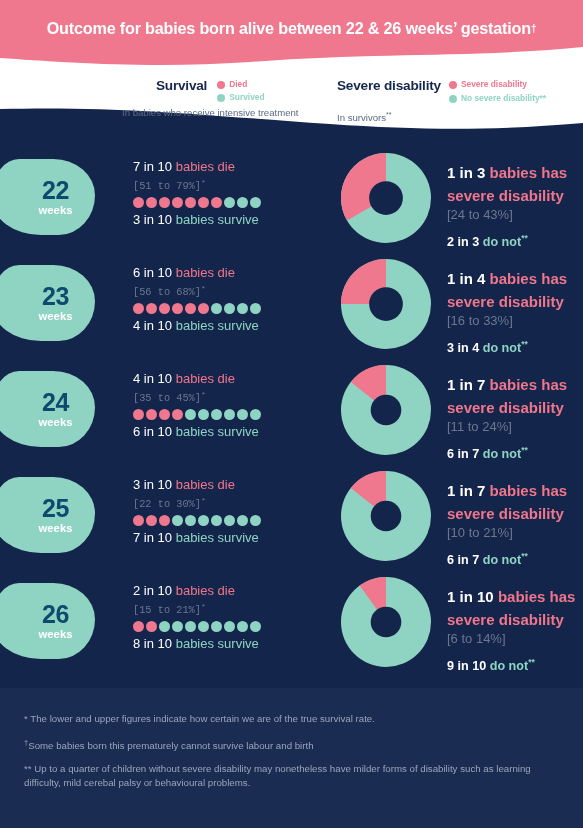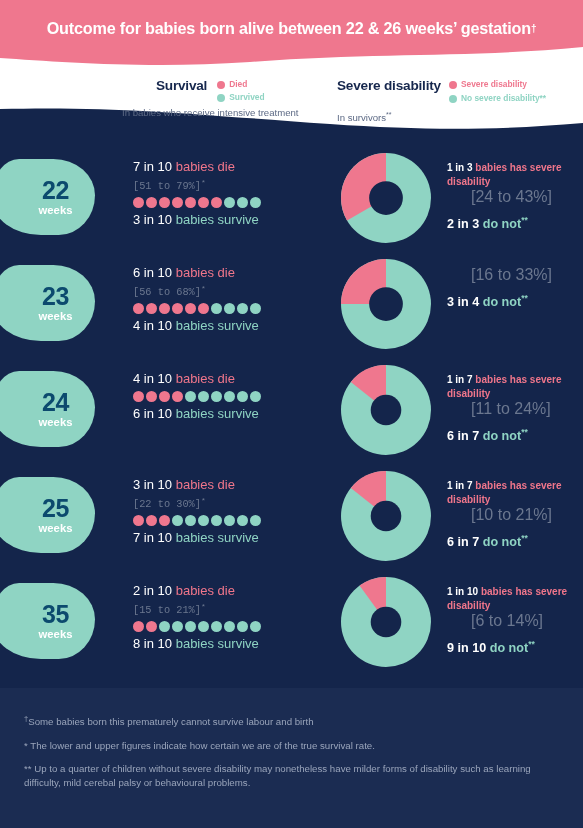--- a/index.html
+++ b/index.html
@@ -60,22 +60,22 @@
   .w-teal{color:#8fd4c3;}
   .ci{color:#6b778f;font-size:10.3px;line-height:14px;margin-top:1px;font-family:Liberation Mono, monospace;}
   .ci sup{font-size:8px;}
   .dots{display:flex;margin-top:3px;margin-bottom:3px;height:13px;align-items:center;}
   .dot{width:11px;height:11px;border-radius:50%;margin-right:2px;flex:none;}
 
   .donutwrap{position:absolute;left:341px;top:8px;width:90px;height:90px;}
   .donut{position:absolute;left:0;top:0;}
 
   .discol{position:absolute;left:447px;top:16px;width:136px;}
-  .dis-main{font-size:10px;line-height:14px;font-weight:bold;}
-  .dis-ci{color:#6b778f;font-size:16px;line-height:14px;margin-top:1px;margin-left:24px;}
+  .dis-main{font-size:15px;line-height:23px;font-weight:bold;}
+  .dis-ci{color:#6b778f;font-size:13px;line-height:14px;margin-top:1px;}
   .dis-not{font-size:12.6px;line-height:15px;font-weight:bold;margin-top:9px;}
   .dis-not sup{font-size:8.5px;}
 
   
   .footer{
     position:absolute;left:0;bottom:0;width:583px;height:140px;
     background:#1b2c52;padding:14px 24px 0 24px;box-sizing:border-box;
   }
   .foot-head{color:#ffffff;font-size:12.3px;font-weight:bold;line-height:16px;letter-spacing:-0.1px;}
   .foot-note{color:#9aa5bb;font-size:9.7px;line-height:13.5px;margin-top:10px;}
@@ -195,31 +195,33 @@
           <div class="line-main"><span class="w-white">4 in 10</span> <span class="w-teal">babies survive</span></div>
         </div>
         <div class="donutwrap">
           <svg class="donut" width="90" height="90" viewBox="0 0 90 90">
             <circle cx="45" cy="45" r="45" fill="#8fd4c3"></circle>
             <path d="M45,45 L45,0 A45,45 0 0 0 0,45 Z" fill="#ef778e"></path>
             <circle cx="45" cy="45" r="16.875" fill="#14254b"></circle>
           </svg>
         </div>
         <div class="discol">
+          <div class="dis-main"><span class="w-white">1 in 4</span> <span class="w-pink">babies has severe disability</span></div>
           <div class="dis-ci">[16 to 33%]</div>
           <div class="dis-not"><span class="w-white">3 in 4</span> <span class="w-teal">do not</span><sup class="w-teal">**</sup></div>
         </div>
       </div>
       <div class="row">
         <div class="pill">
           <div class="pill-num">24</div>
           <div class="pill-lab">weeks</div>
         </div>
         <div class="survcol">
           <div class="line-main"><span class="w-white">4 in 10</span> <span class="w-pink">babies die</span></div>
+          <div class="ci"><span>[35 to 45%]</span><sup>*</sup></div>
           <div class="dots">
             <span class="dot" style="background: rgb(239, 119, 142);"></span>
             <span class="dot" style="background: rgb(239, 119, 142);"></span>
             <span class="dot" style="background: rgb(239, 119, 142);"></span>
             <span class="dot" style="background: rgb(239, 119, 142);"></span>
             <span class="dot" style="background: rgb(143, 212, 195);"></span>
             <span class="dot" style="background: rgb(143, 212, 195);"></span>
             <span class="dot" style="background: rgb(143, 212, 195);"></span>
             <span class="dot" style="background: rgb(143, 212, 195);"></span>
             <span class="dot" style="background: rgb(143, 212, 195);"></span>
@@ -270,21 +272,21 @@
           </svg>
         </div>
         <div class="discol">
           <div class="dis-main"><span class="w-white">1 in 7</span> <span class="w-pink">babies has severe disability</span></div>
           <div class="dis-ci">[10 to 21%]</div>
           <div class="dis-not"><span class="w-white">6 in 7</span> <span class="w-teal">do not</span><sup class="w-teal">**</sup></div>
         </div>
       </div>
       <div class="row">
         <div class="pill">
-          <div class="pill-num">35</div>
+          <div class="pill-num">26</div>
           <div class="pill-lab">weeks</div>
         </div>
         <div class="survcol">
           <div class="line-main"><span class="w-white">2 in 10</span> <span class="w-pink">babies die</span></div>
           <div class="ci"><span>[15 to 21%]</span><sup>*</sup></div>
           <div class="dots">
             <span class="dot" style="background: rgb(239, 119, 142);"></span>
             <span class="dot" style="background: rgb(239, 119, 142);"></span>
             <span class="dot" style="background: rgb(143, 212, 195);"></span>
             <span class="dot" style="background: rgb(143, 212, 195);"></span>
@@ -306,18 +308,18 @@
         </div>
         <div class="discol">
           <div class="dis-main"><span class="w-white">1 in 10</span> <span class="w-pink">babies has severe disability</span></div>
           <div class="dis-ci">[6 to 14%]</div>
           <div class="dis-not"><span class="w-white">9 in 10</span> <span class="w-teal">do not</span><sup class="w-teal">**</sup></div>
         </div>
       </div>
     </div>
 
   <div class="footer">
+    <div class="foot-note"><span>*</span><span> The lower and upper figures indicate how certain we are of the true survival rate.</span></div>
     <div class="foot-note"><sup>†</sup><span>Some babies born this prematurely cannot survive labour and birth</span></div>
-    <div class="foot-note"><span>*</span><span> The lower and upper figures indicate how certain we are of the true survival rate.</span></div>
     <div class="foot-note"><span>**</span><span> Up to a quarter of children without severe disability may nonetheless have milder forms of disability such as learning difficulty, mild cerebal palsy or behavioural problems.</span></div>
   </div>
 
 </div>
 
 </body></html>

